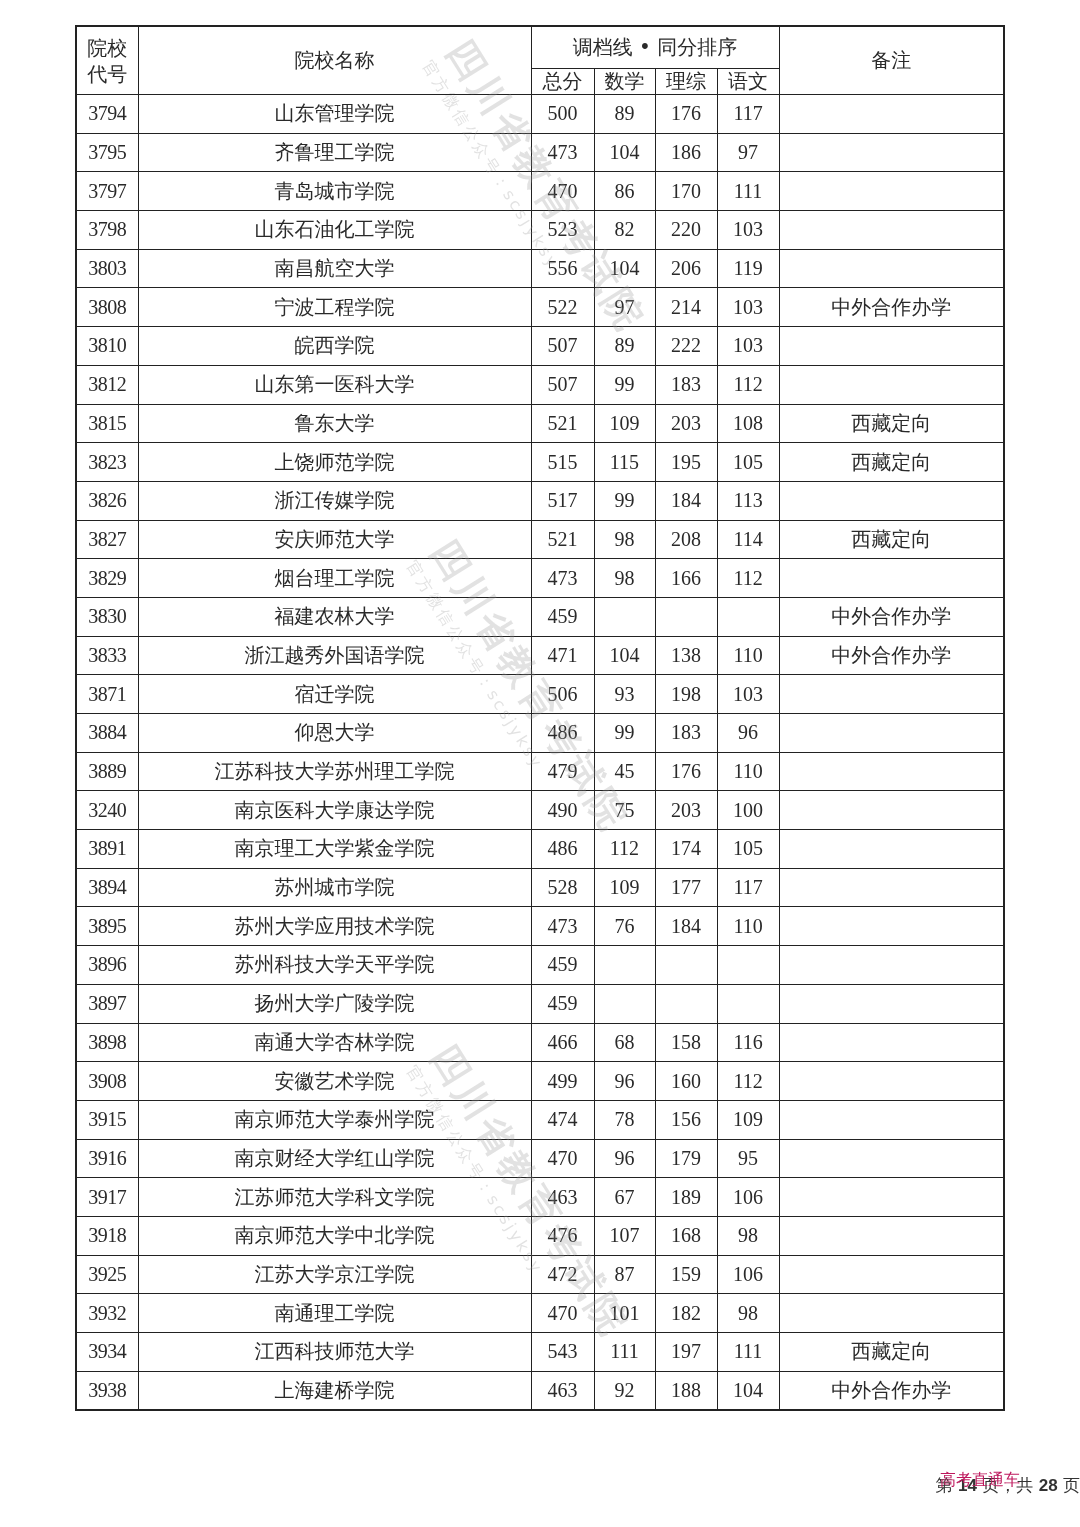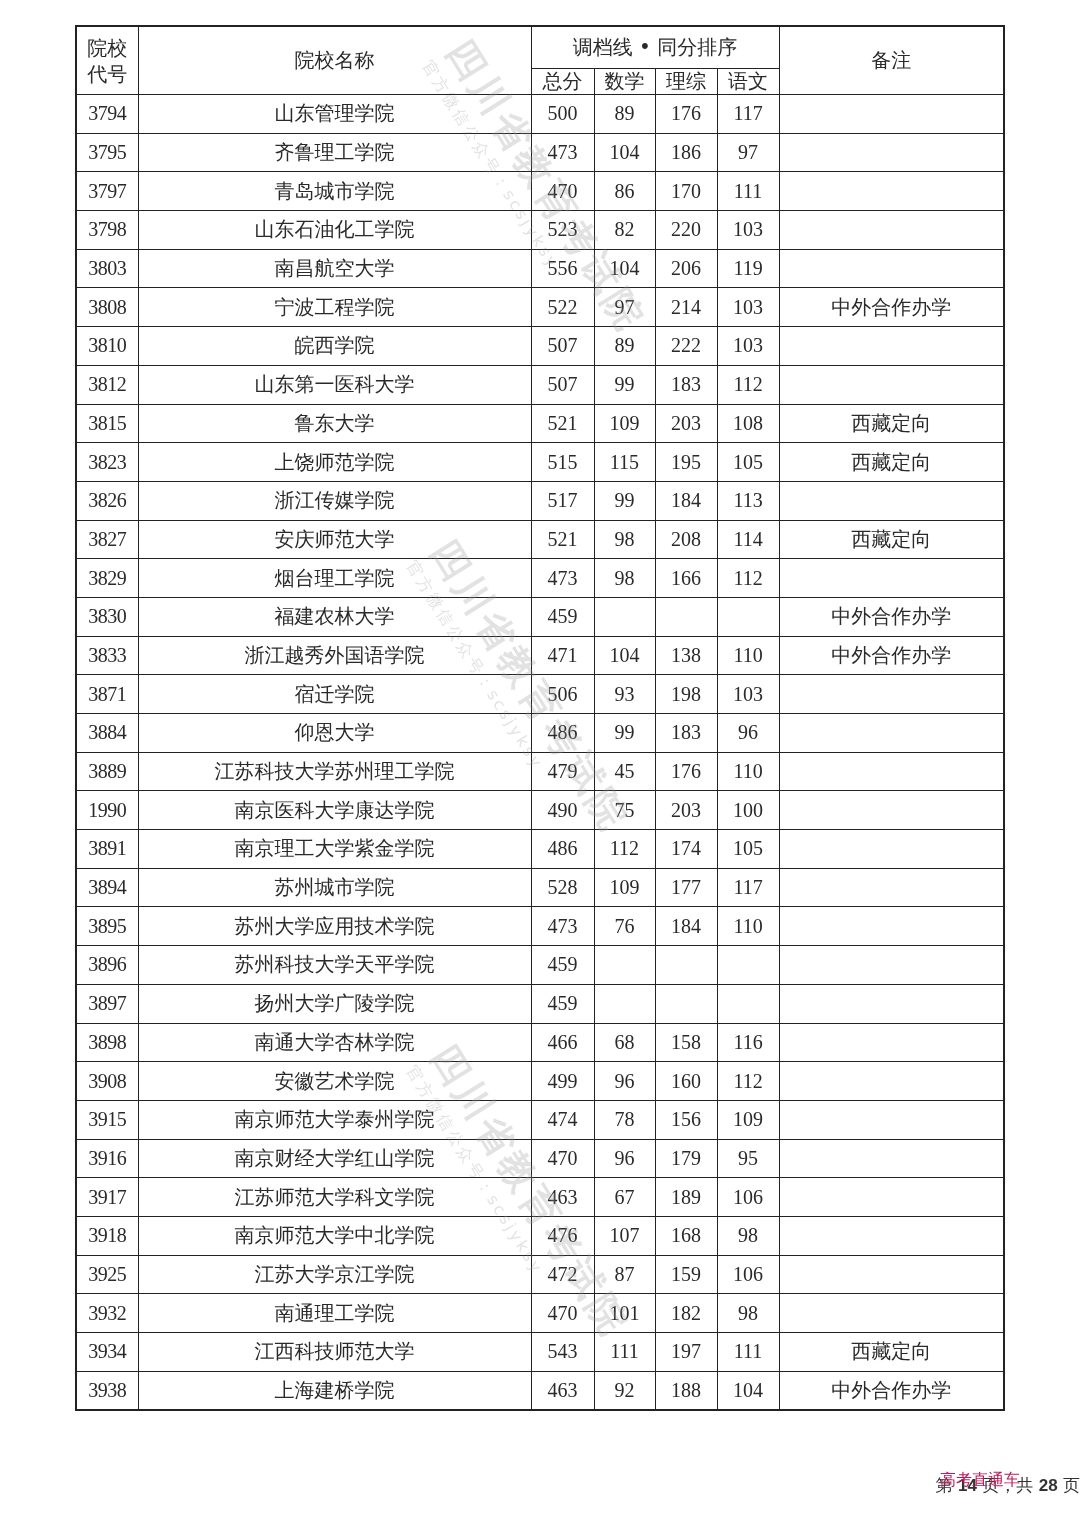--- a/index.html
+++ b/index.html
@@ -229,21 +229,21 @@
       <tr>
         <td class="code">3889</td>
         <td class="name">江苏科技大学苏州理工学院</td>
         <td class="num">479</td>
         <td class="num">45</td>
         <td class="num">176</td>
         <td class="num">110</td>
         <td class="note"></td>
       </tr>
       <tr>
-        <td class="code">1990</td>
+        <td class="code">3240</td>
         <td class="name">南京医科大学康达学院</td>
         <td class="num">490</td>
         <td class="num">75</td>
         <td class="num">203</td>
         <td class="num">100</td>
         <td class="note"></td>
       </tr>
       <tr>
         <td class="code">3891</td>
         <td class="name">南京理工大学紫金学院</td>

